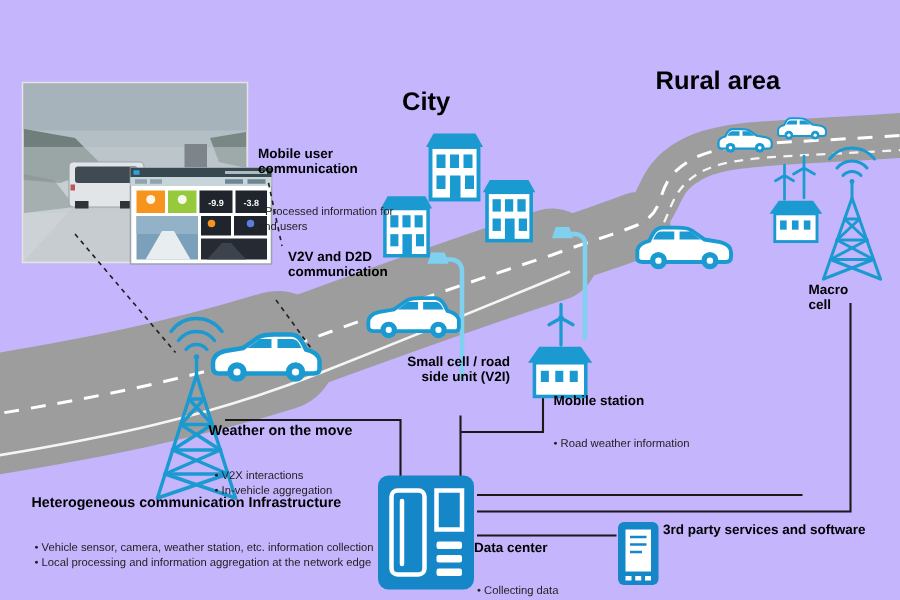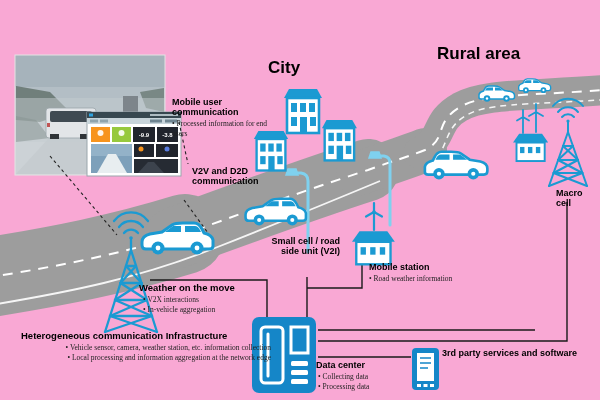--- a/index.html
+++ b/index.html
@@ -1,23 +1,23 @@
 <!DOCTYPE html>
 <html><head>
 <meta charset="utf-8">
 <style>
   html,body{margin:0;padding:0;background:#fff;}
-  #stage{position:relative;width:600px;height:400px;background:#f9a8d4;overflow:hidden;
+  #stage{position:relative;width:600px;height:400px;background:#c4b5fd;overflow:hidden;
          font-family:"Liberation Sans",sans-serif;color:#111;}
   #gfx{position:absolute;left:0;top:0;z-index:0;}
   .label{position:absolute;z-index:2;}
   .h{font-weight:bold;font-size:9px;line-height:1.12;color:#000;}
   .h-big{font-weight:bold;font-size:17px;color:#000;}
   .h-md{font-weight:bold;font-size:9.5px;color:#000;}
-  .bullets{margin-top:2px;font-family:Liberation Serif, serif;}
+  .bullets{margin-top:19px;}
   .bullet{font-size:7.5px;line-height:1.35;color:#222;}
   .bullet::before{content:"• ";}
 </style>
 </head>
 <body>
 
 <div id="stage">
 
 <svg id="gfx" width="600" height="400" viewBox="0 0 600 400">
 
@@ -235,31 +235,31 @@
 <div class="label" style="left:139px;top:282px;width:120px;">
   <div class="h-md">Weather on the move</div>
   <div class="bullets" style="margin-left:4px;">
     <div class="bullet">V2X interactions</div>
     <div class="bullet">In-vehicle aggregation</div>
   </div>
 </div>
 
 <div class="label" style="left:21px;top:330px;width:250px;">
   <div class="h-md">Heterogeneous communication  Infrastructure</div>
-  <div class="bullets" style="margin-left:2px;text-align:right;">
+  <div class="bullets" style="margin-left:2px;">
     <div class="bullet">Vehicle sensor, camera, weather station, etc. information collection</div>
     <div class="bullet">Local processing and information aggregation at the network edge</div>
   </div>
 </div>
 
 <div class="label" style="left:316px;top:360px;width:110px;">
   <div class="h">Data center</div>
   <div class="bullets" style="margin-left:2px;">
     <div class="bullet">Collecting data</div>
     <div class="bullet">Processing data</div>
   </div>
 </div>
 
 <div class="label h" style="left:442px;top:348px;width:165px;">3rd party services and software</div>
 
-<div class="label h" style="left:539px;top:188px;width:39px;margin-left:17px;">Macro cell</div>
+<div class="label h" style="left:539px;top:188px;width:39px;">Macro cell</div>
 
 </div>
 
 </body></html>

